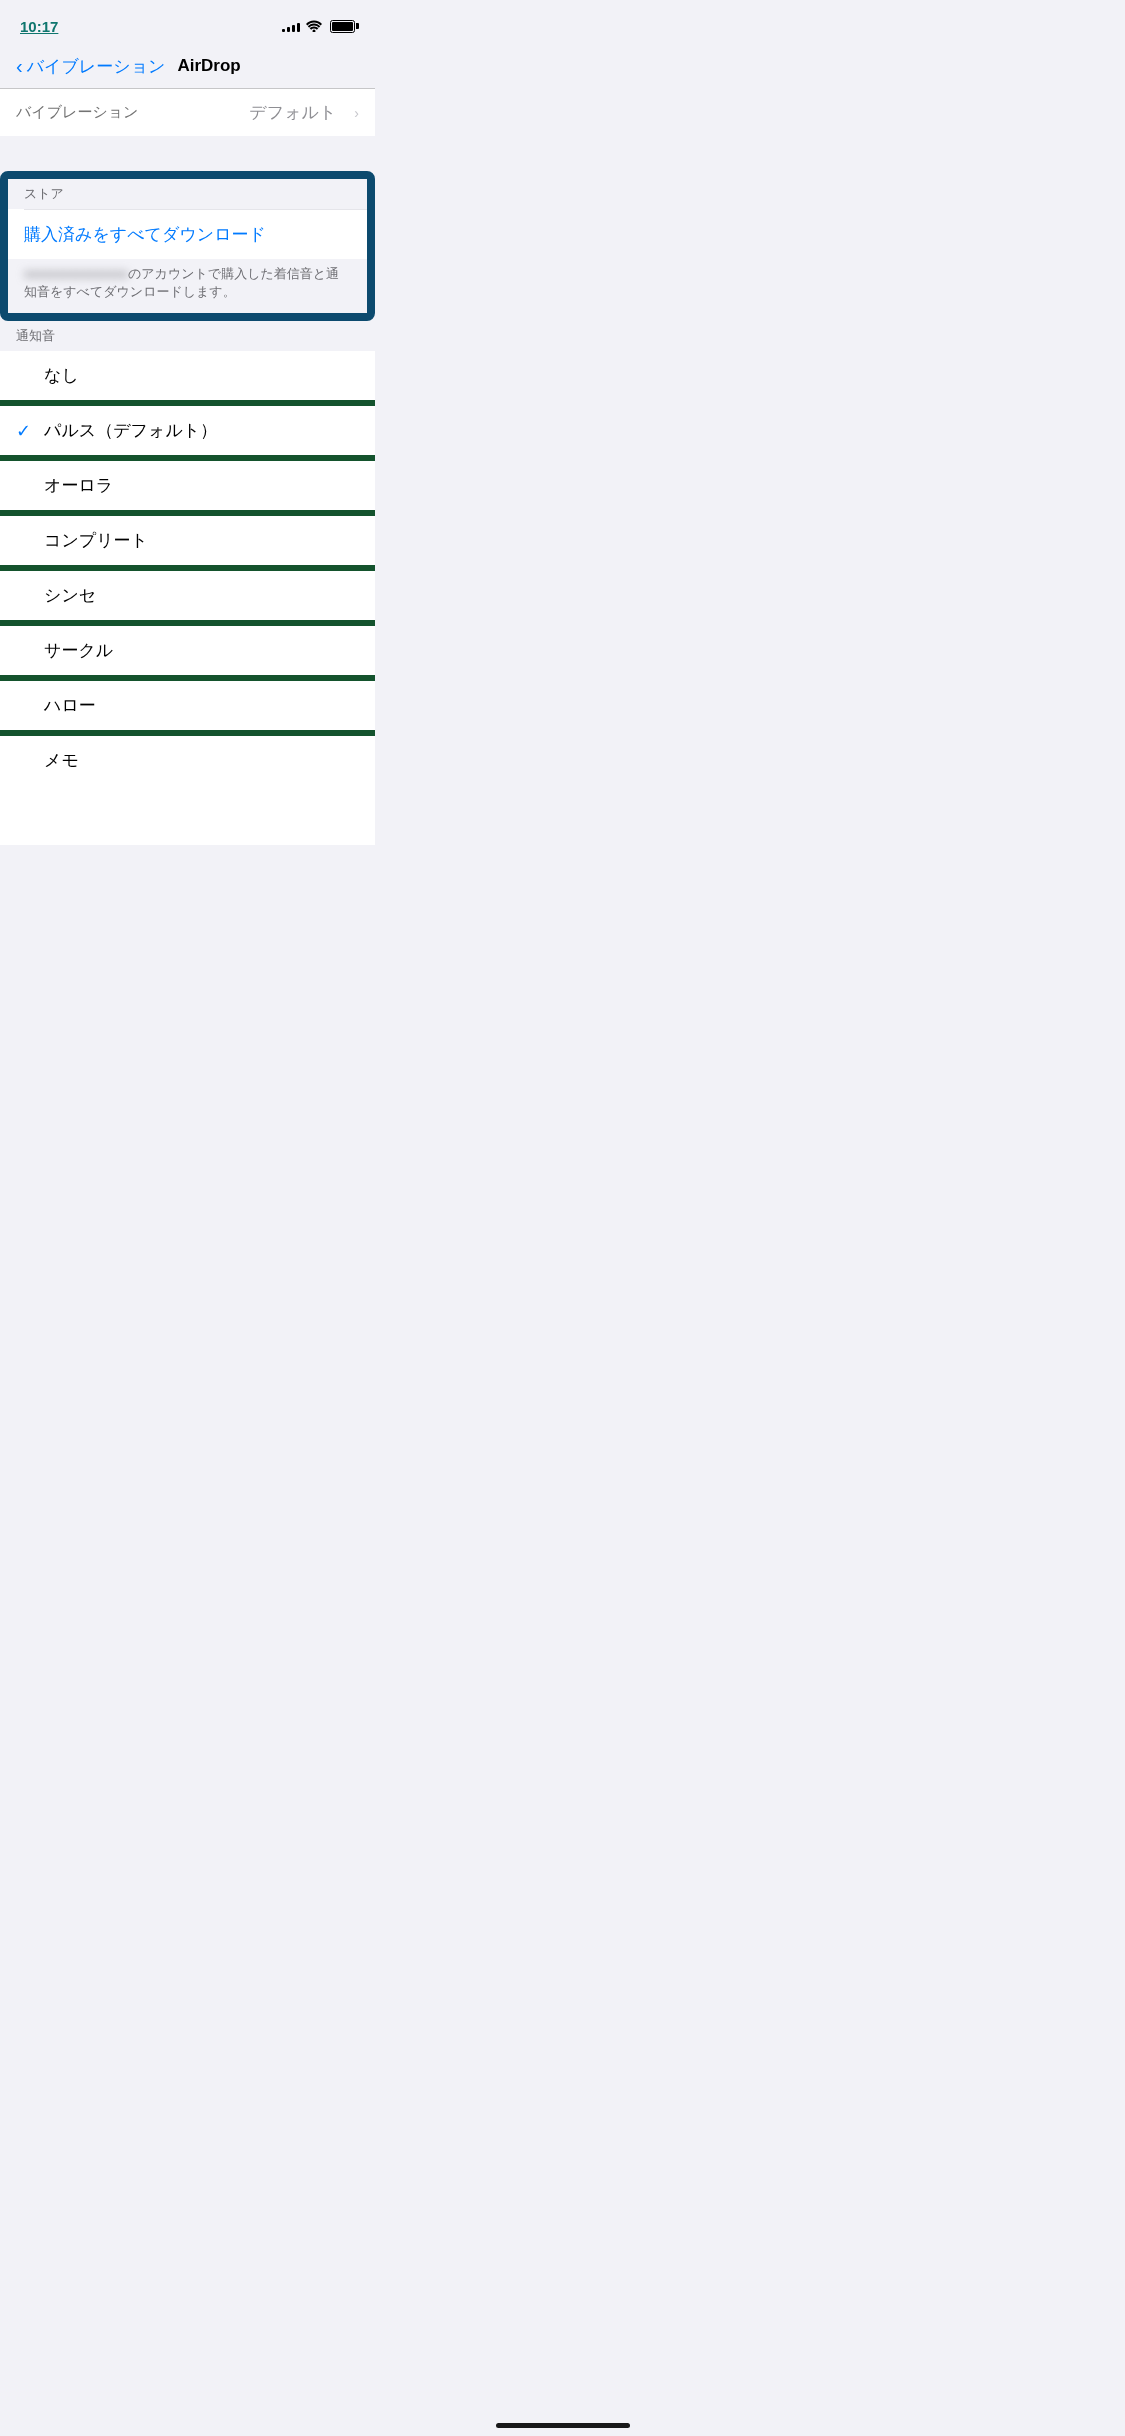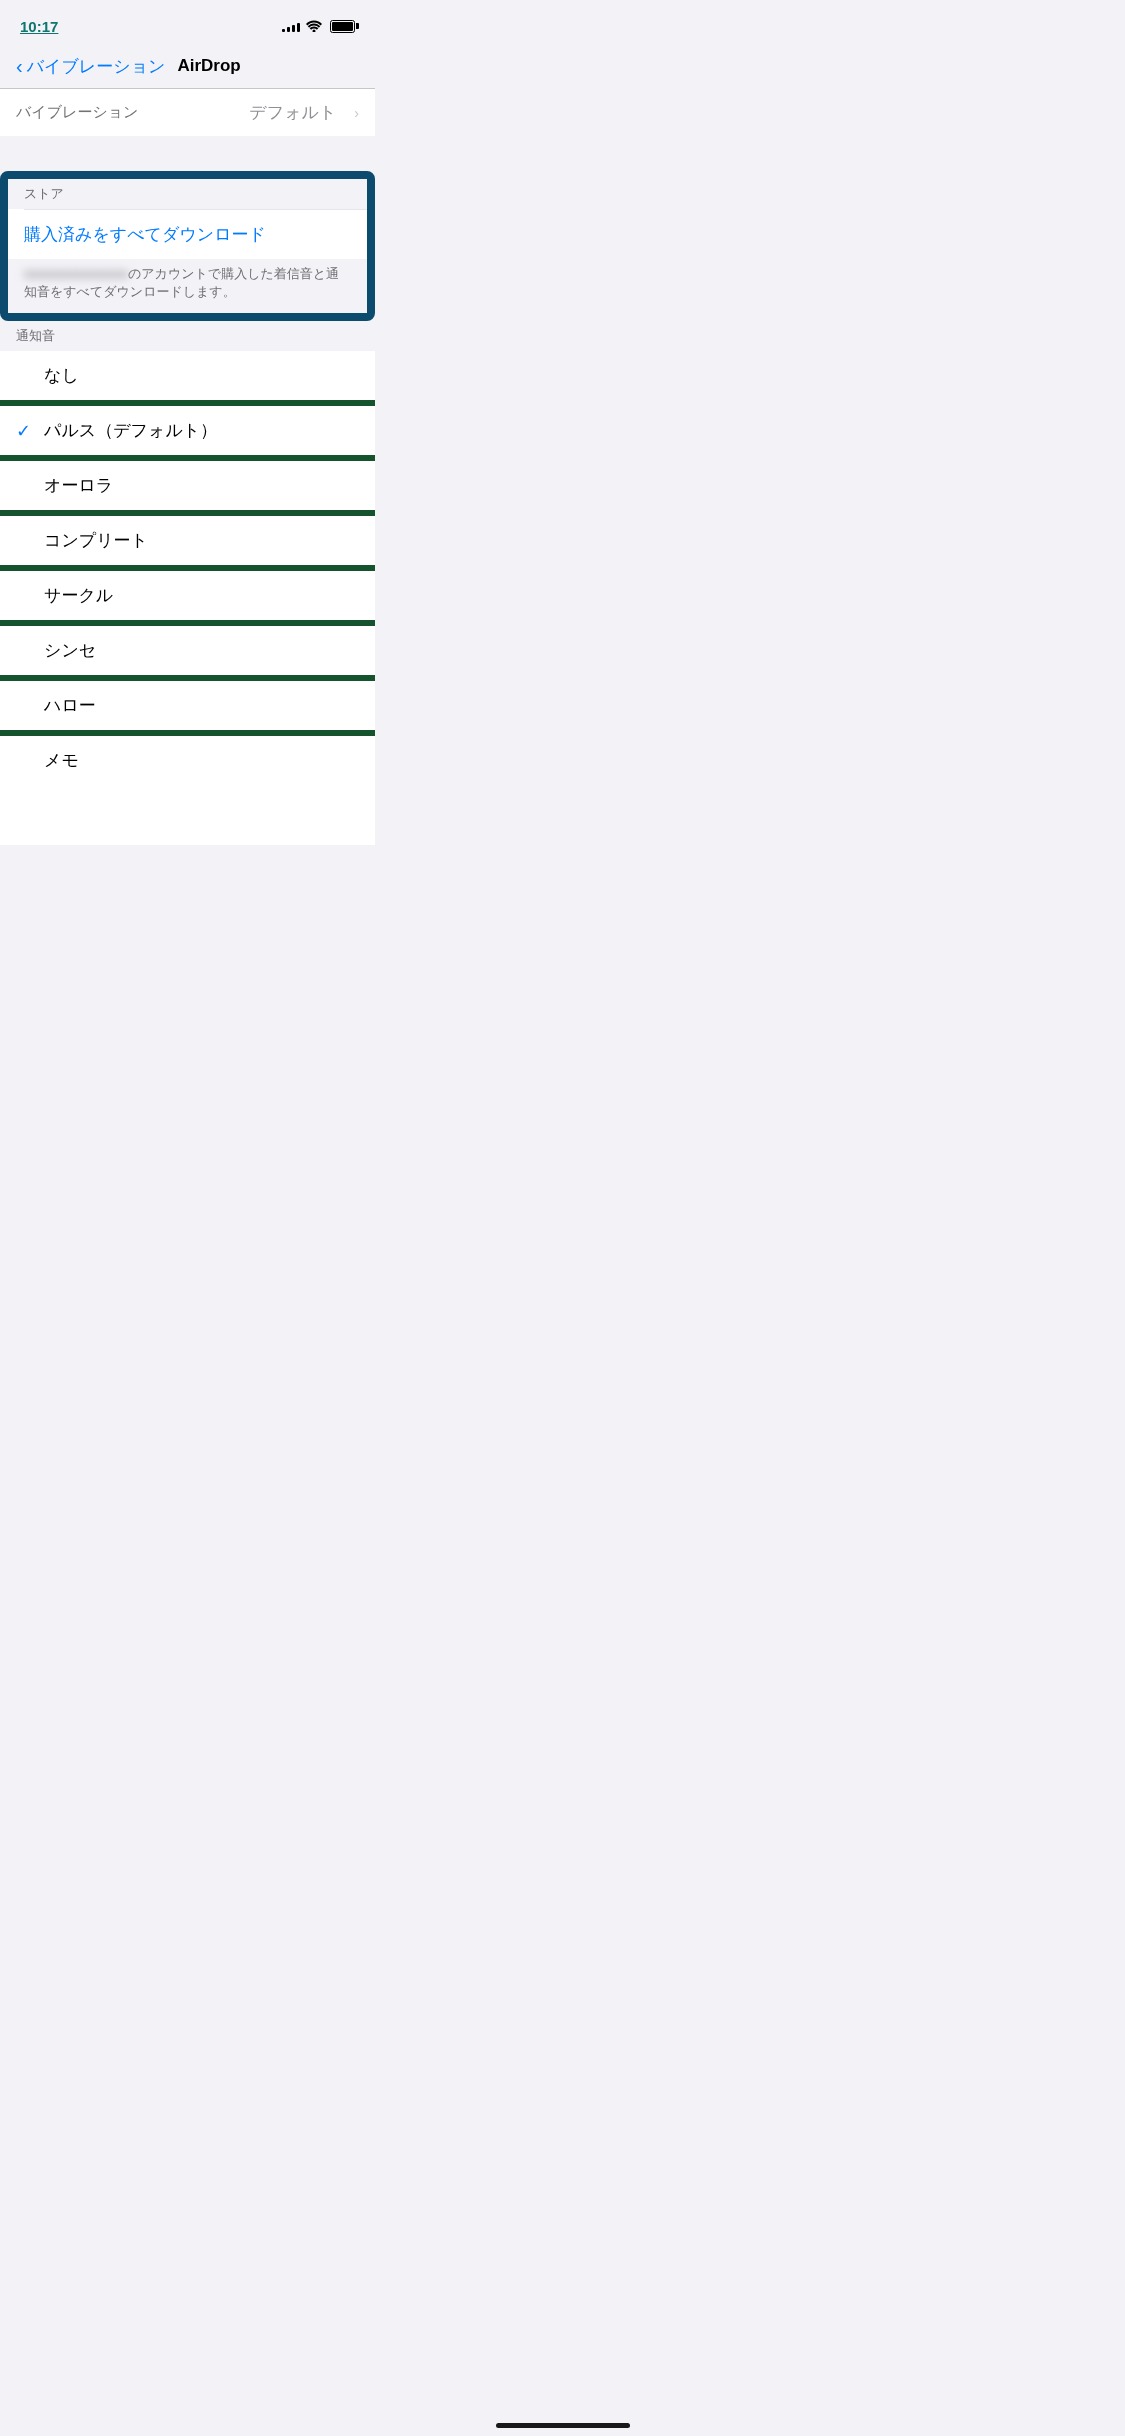--- a/index.html
+++ b/index.html
@@ -312,26 +312,26 @@
     <span class="sound-item-label">オーロラ</span>
   </div>
 
   <div class="sound-item">
     <span class="sound-item-check"></span>
     <span class="sound-item-label">コンプリート</span>
   </div>
 
   <div class="sound-item">
     <span class="sound-item-check"></span>
+    <span class="sound-item-label">シンセ</span>
+  </div>
+
+  <div class="sound-item">
+    <span class="sound-item-check"></span>
     <span class="sound-item-label">サークル</span>
-  </div>
-
-  <div class="sound-item">
-    <span class="sound-item-check"></span>
-    <span class="sound-item-label">シンセ</span>
   </div>
 
   <div class="sound-item">
     <span class="sound-item-check"></span>
     <span class="sound-item-label">ハロー</span>
   </div>
 
 
   <div class="sound-item">
     <span class="sound-item-check"></span>

